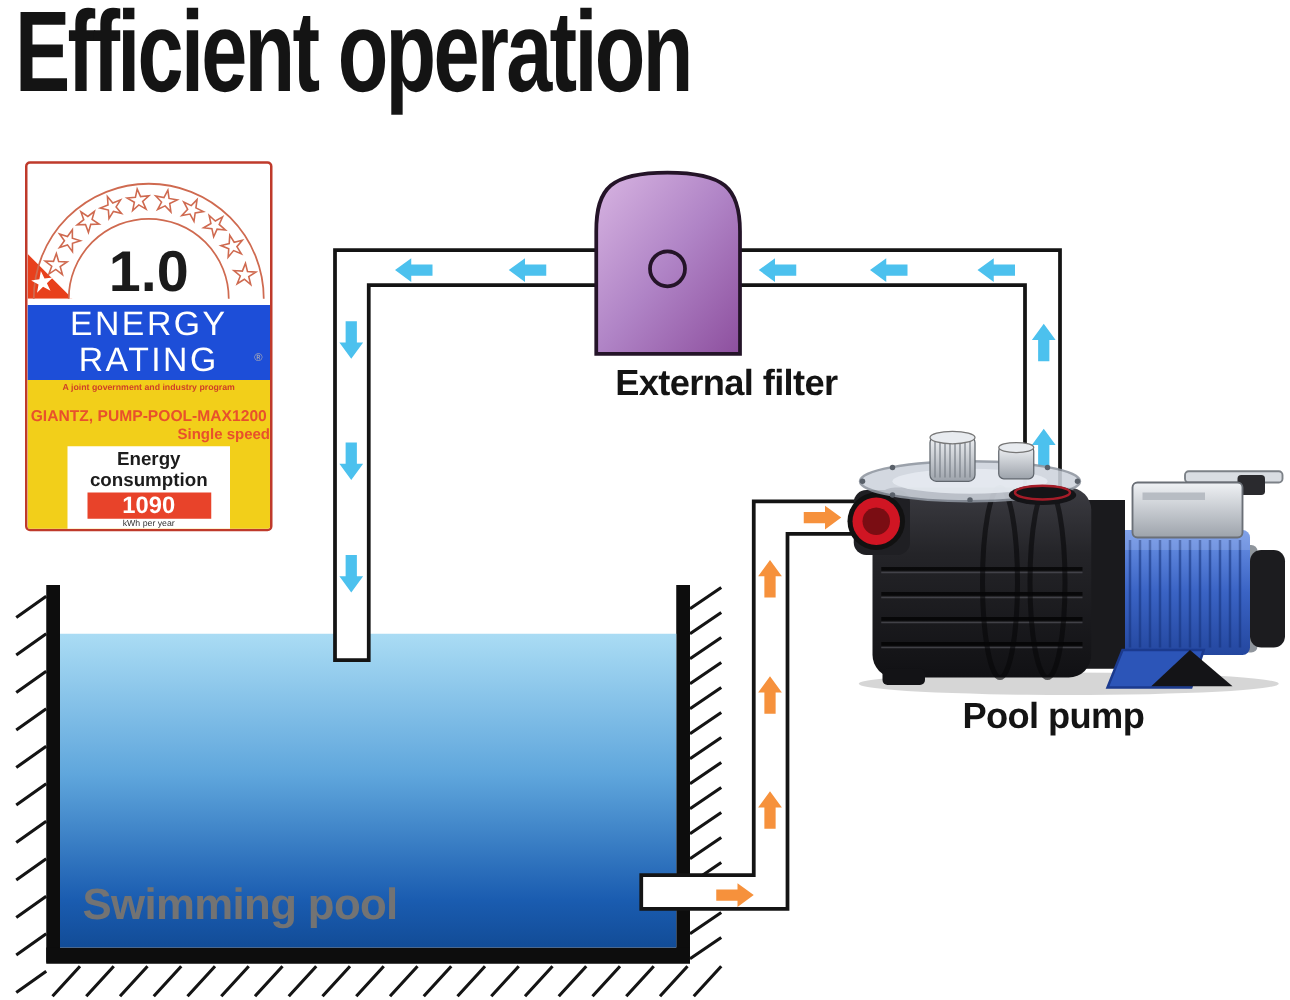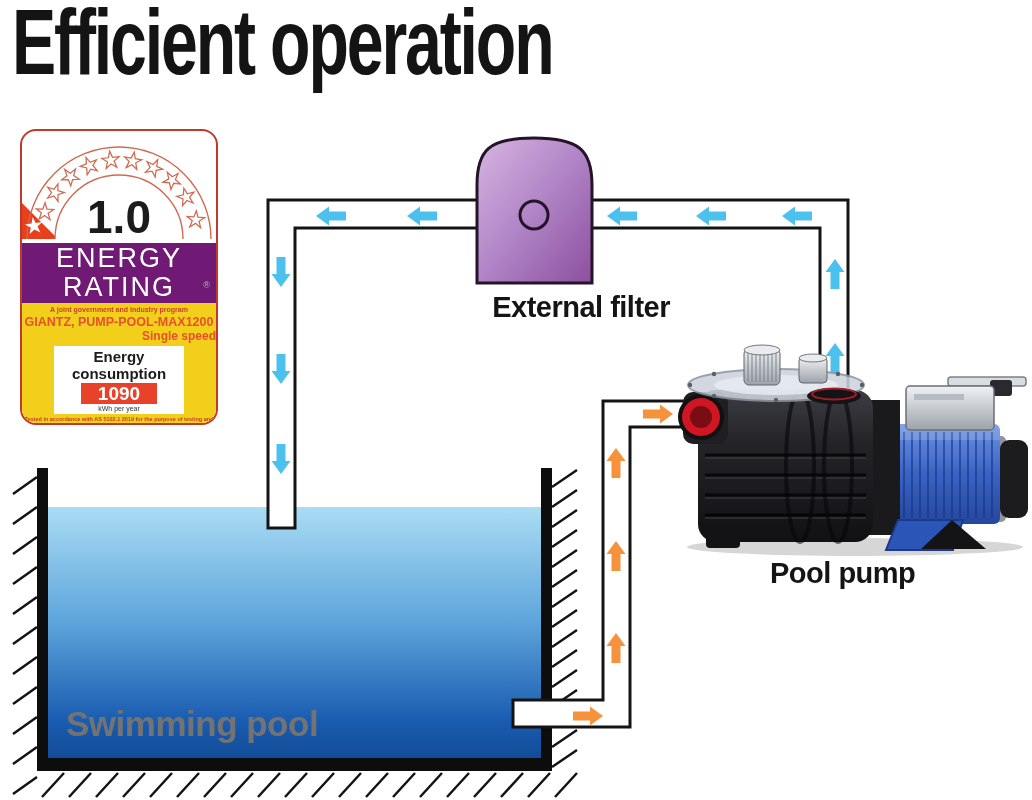--- a/index.html
+++ b/index.html
@@ -13,36 +13,36 @@
   .title{
     left:12px;top:-4px;font-size:92px;font-weight:800;color:#141414;
     letter-spacing:-3px;white-space:nowrap;transform:scaleX(.72);transform-origin:left top;line-height:1.0;
   }
   .subtitle{
     left:13px;top:88px;font-size:30px;font-weight:600;color:#141414;letter-spacing:-.5px;white-space:nowrap;
   }
   
   .energy{
     left:20px;top:129px;width:198px;height:296px;background:#fff;
-    border:2px solid #bf3a2b;border-radius:16px;overflow:hidden;box-sizing:border-box;z-index:3;
+    border:2px solid #bf3a2b;border-radius:4px;overflow:hidden;box-sizing:border-box;z-index:3;
   }
   .energy .band{
-    width:100%;height:60px;background:#701a75;color:#fff;text-align:center;
+    width:100%;height:60px;background:#1d4ed8;color:#fff;text-align:center;
     font-size:27px;line-height:29px;letter-spacing:2px;position:relative;padding-top:1px;box-sizing:border-box;
   }
   .energy .band .reg{position:absolute;right:6px;bottom:3px;font-size:9px;color:#b9b4b0;letter-spacing:0;}
   .energy .yellow{
     width:100%;height:125px;background:#f2cf1a;text-align:center;overflow:hidden;
   }
   .energy .program{margin-top:3px;font-size:7px;font-weight:700;color:#cf3f27;}
-  .energy .model{margin-top:2px;font-size:12.5px;font-weight:700;color:#e8502c;}
+  .energy .model{margin-top:12px;font-size:12.5px;font-weight:700;color:#e8502c;}
   .energy .speed{font-size:12px;font-weight:700;color:#e8502c;text-align:right;}
   .energy .consume{width:130px;margin:3px auto 0;background:#fff;padding:2px 0 2px;}
   .energy .consume .clabel{font-size:15px;font-weight:600;color:#1c1c1c;}
-  .energy .consume .cvalue{width:76px;margin:1px auto;background:#e8432a;color:#fff;font-size:19px;font-weight:700;line-height:21px;}
+  .energy .consume .cvalue{width:99px;margin:1px auto;background:#e8432a;color:#fff;font-size:19px;font-weight:700;line-height:21px;}
   .energy .consume .cunit{font-size:7px;color:#333;}
   .energy .notes{margin-top:2px;font-size:5.5px;line-height:1.3;font-weight:600;color:#c63d27;}
   .energy .compare{
     width:188px;margin:3px auto 0;background:#fff;border:1.5px solid #222;border-radius:2px;
     font-size:10px;font-weight:700;color:#111;padding:2px 0;box-sizing:border-box;
   }
   
   .dlabel{color:#141414;font-weight:600;letter-spacing:-.5px;z-index:2;white-space:nowrap;}
   .lbl-filter{left:400px;top:291px;width:270px;text-align:right;font-size:29px;}
   .lbl-pump{left:770px;top:557px;width:220px;font-size:29px;}

